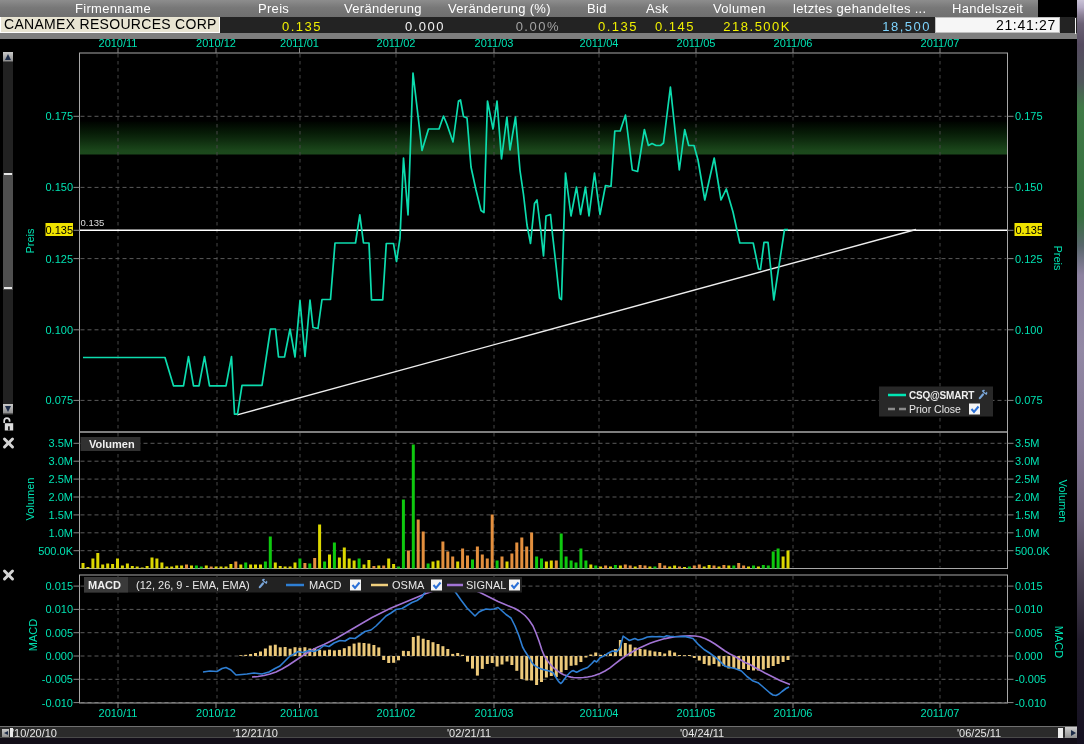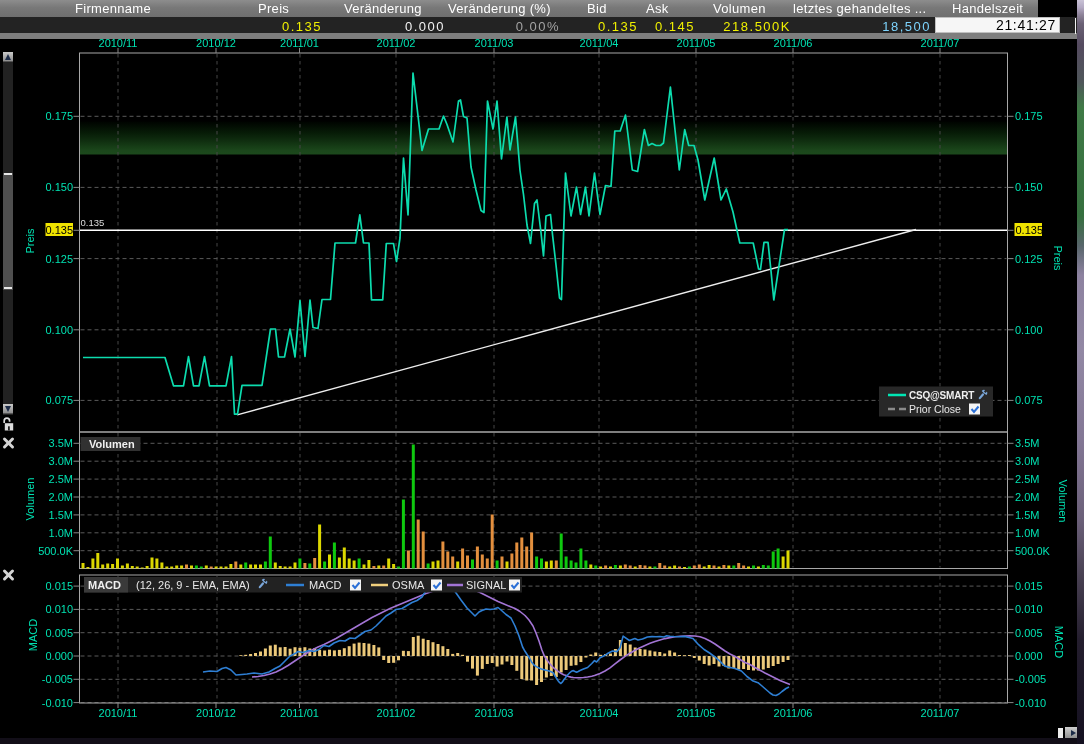--- a/index.html
+++ b/index.html
@@ -527,38 +527,49 @@
  <div class="hc" style="left:258px;">Preis</div>
  <div class="hc" style="left:344px;">Veränderung</div>
  <div class="hc" style="left:448px;">Veränderung (%)</div>
  <div class="hc" style="left:587px;">Bid</div>
  <div class="hc" style="left:646px;">Ask</div>
  <div class="hc" style="left:713px;">Volumen</div>
  <div class="hc" style="left:793px;">letztes gehandeltes ...</div>
  <div class="hc" style="left:952px;">Handelszeit</div>
 </div>
 <div id="vrow">
+ <div id="namec">CANAMEX RESOURCES CORP</div>
  <div class="vc" style="right:755px;color:#f0f000;">0.135</div>
  <div class="vc" style="right:632px;color:#f2f2f2;">0.000</div>
  <div class="vc" style="right:517px;color:#a3a3a3;text-align:right;">0.00%</div>
  <div class="vc" style="right:439px;color:#f0f000;">0.135</div>
  <div class="vc" style="right:382px;color:#f0f000;">0.145</div>
  <div class="vc" style="right:286px;color:#f0f000;">218.500K</div>
  <div class="vc" style="right:146px;color:#7dd3fc;">18,500</div>
  <div id="timec">21:41:27</div>
 </div>
 <div id="gbar"></div>
 <div id="lsb"></div>
 <div class="sbtn" style="top:52px;">
       <div class="tri" style="left:1.5px;top:2px;border-left:3.5px solid transparent;border-right:3.5px solid transparent;border-bottom:6px solid #1c2b47;"></div>
     </div>
 <div class="sbtn" style="top:404px;">
       <div class="tri" style="left:1.5px;top:2px;border-left:3.5px solid transparent;border-right:3.5px solid transparent;border-top:6px solid #1c2b47;"></div>
     </div>
 <div id="lthumb"></div>
+<div id="hsb">
+ <div class="hd" style="left:12px;">'10/20/10</div>
+ <div class="hd" style="left:233px;">'12/21/10</div>
+ <div class="hd" style="left:447px;">'02/21/11</div>
+ <div class="hd" style="left:680px;">'04/24/11</div>
+ <div class="hd" style="left:957px;">'06/25/11</div>
+ <div style="position:absolute;left:2px;top:1.5px;width:7px;height:8px;background:linear-gradient(#c8c8c8,#909090);"></div>
+ <div class="tri" style="left:3.5px;top:3.5px;border-top:2.5px solid transparent;border-bottom:2.5px solid transparent;border-right:4px solid #1c2b47;"></div>
+ <div style="position:absolute;left:9.5px;top:1px;width:3.5px;height:9px;background:#e9e9e9;"></div>
+</div>
 <div id="hwbar"></div>
 <div id="hsbb">
       <div class="tri" style="left:6px;top:2.5px;border-top:3px solid transparent;border-bottom:3px solid transparent;border-left:5px solid #1c2b47;"></div>
     </div>
 <div id="bbot"></div>
 <div id="rstrip"></div>
 <div id="rsep"></div>
 </div>
 
 </body></html>

